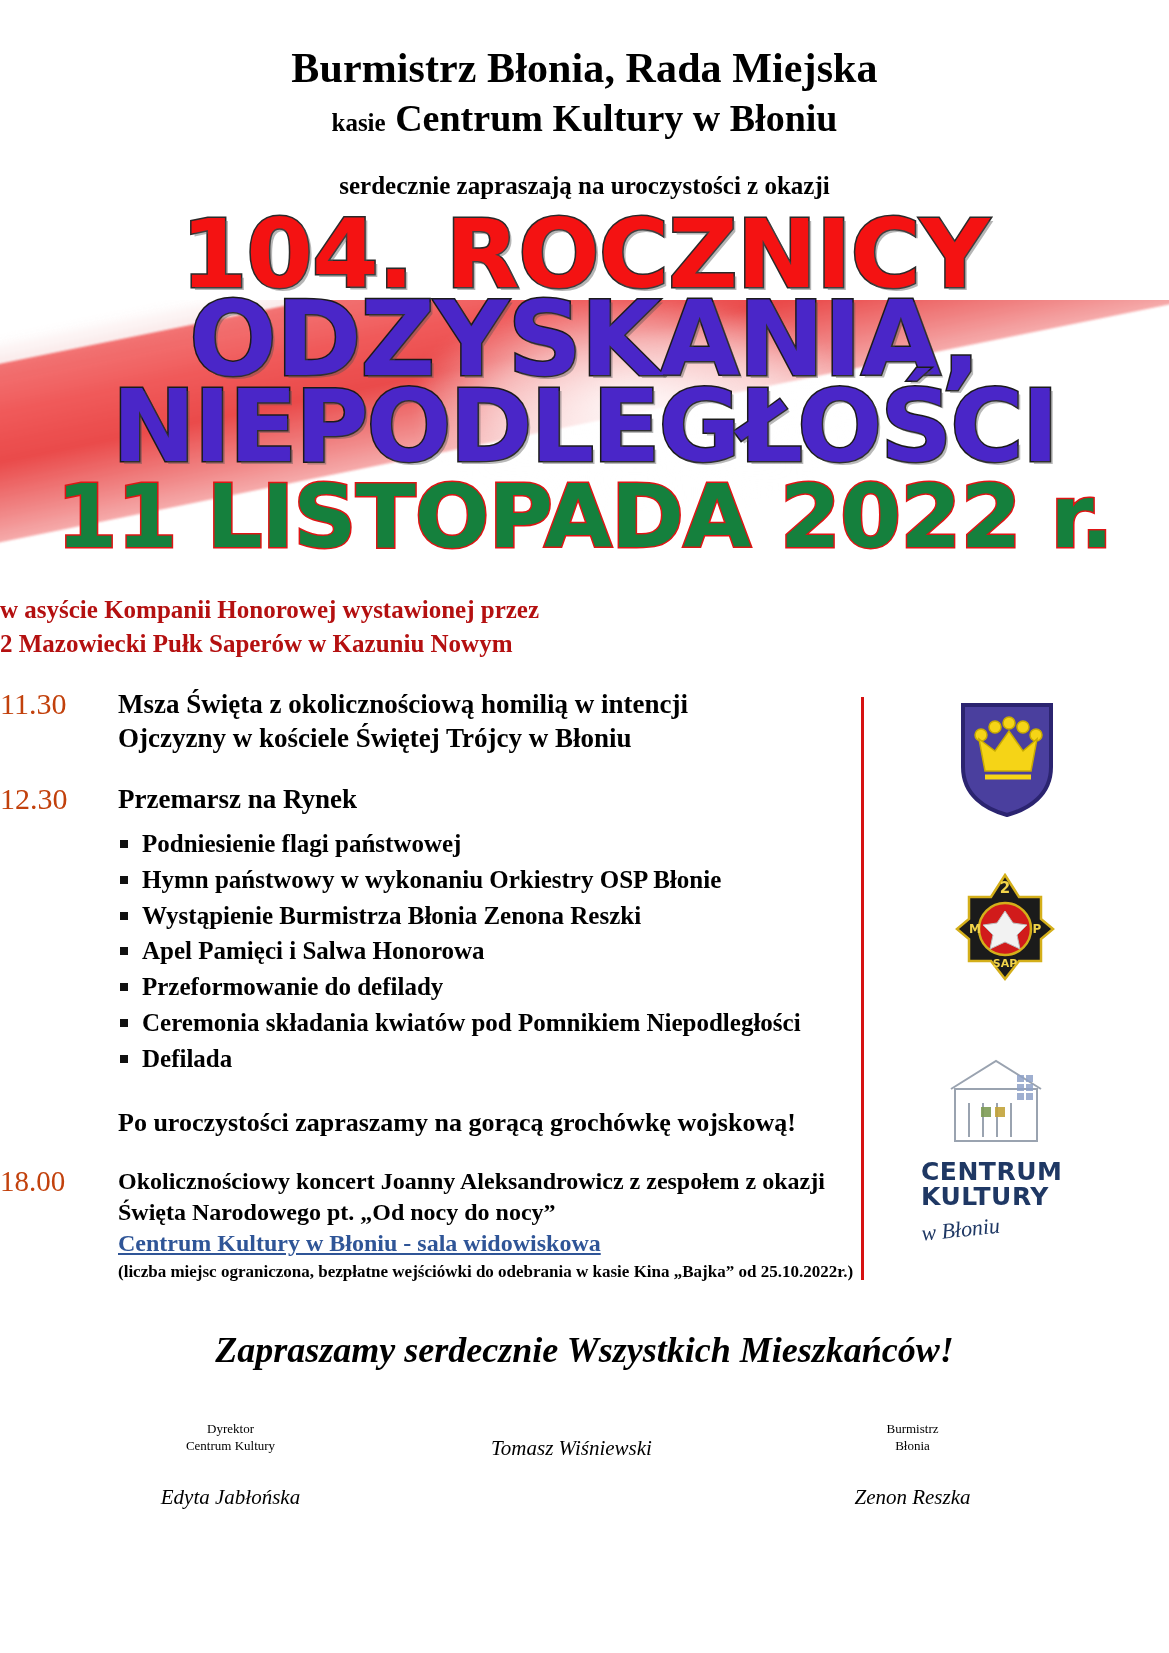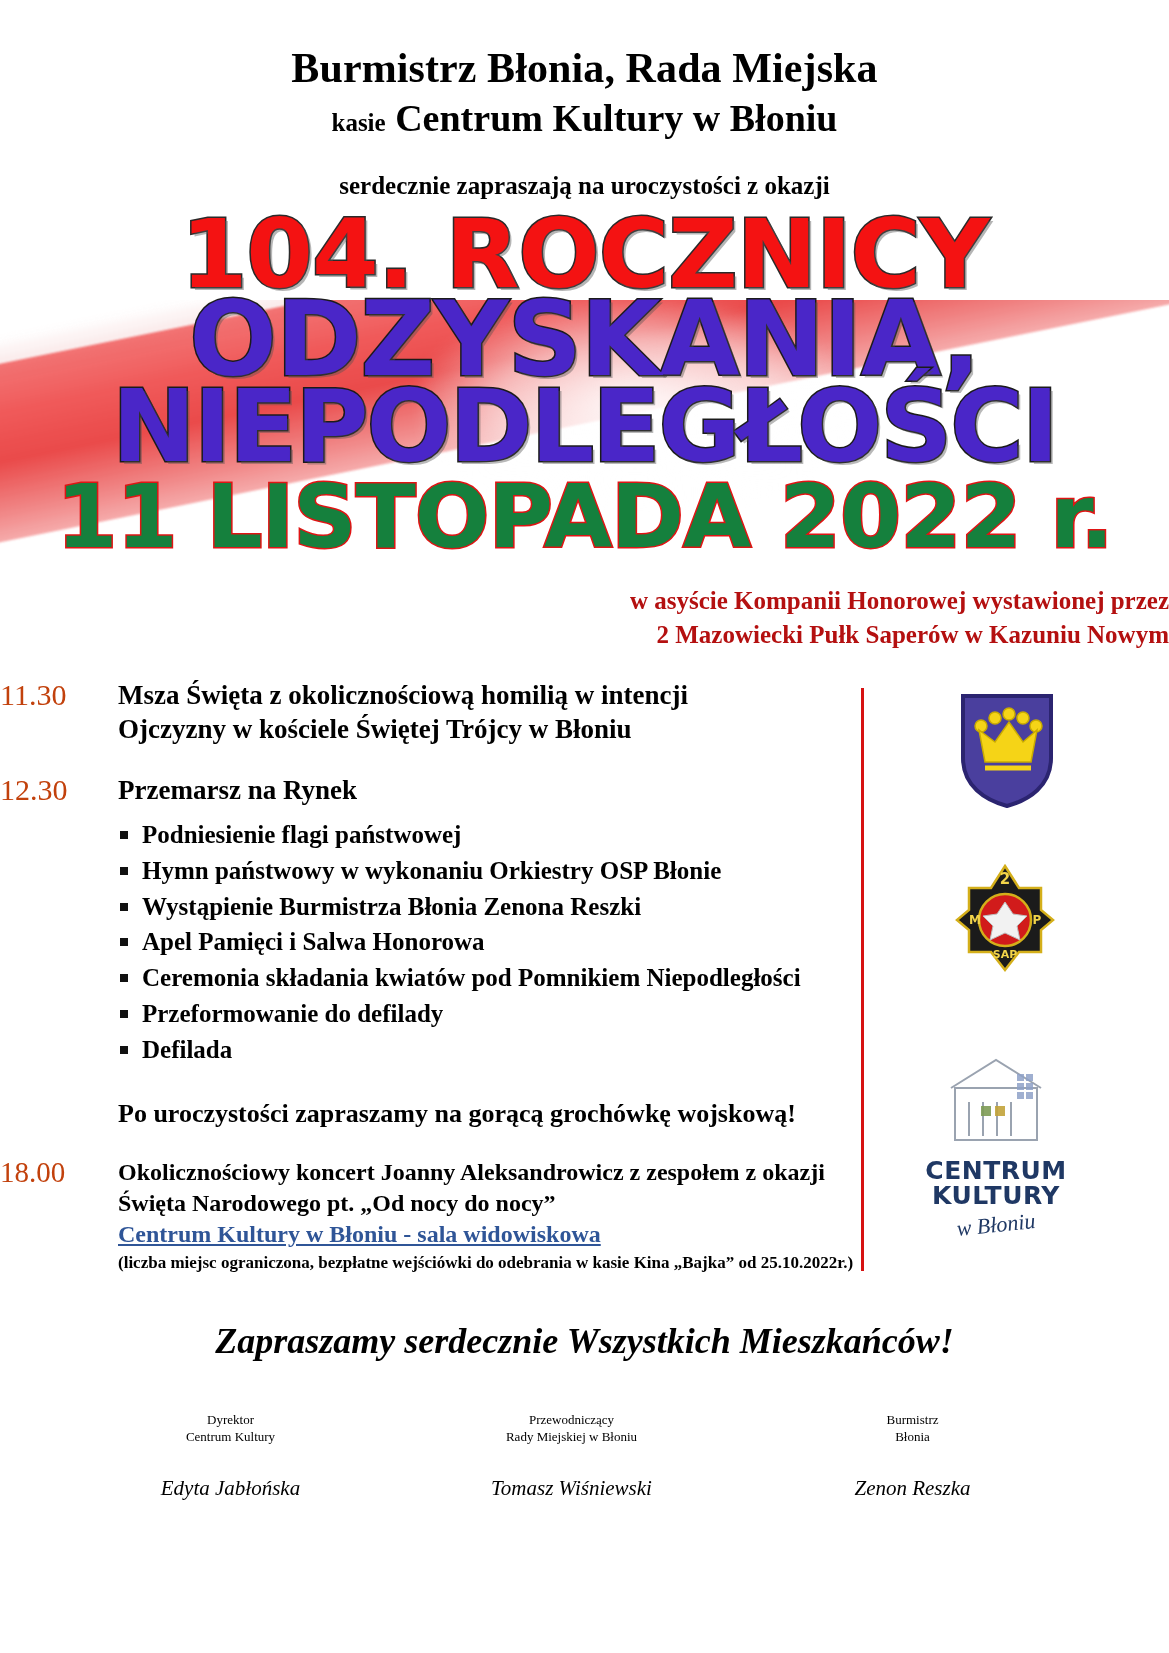--- a/index.html
+++ b/index.html
@@ -57,21 +57,21 @@
     margin-top:-6px;
   }
   .t-blue.wide{font-size:100px;letter-spacing:-2px;}
   .t-date{
     font-size:88px;color:#15803d;
     -webkit-text-stroke:3px #e01414;paint-order:stroke fill;
     margin-top:4px;letter-spacing:-1px;
   }
 
   
-  .escort{position:relative;z-index:3;text-align:right;margin-top:26px;color:#b41010;font-weight:bold;font-size:25px;line-height:1.35;}
+  .escort{position:relative;z-index:3;text-align:left;margin-top:35px;color:#b41010;font-weight:bold;font-size:25px;line-height:1.35;}
 
   
   .body-area{position:relative;z-index:3;margin-top:20px;}
   .vrule{position:absolute;left:861px;top:10px;width:3px;height:583px;background:#d61111;}
 
   .sched{position:relative;width:870px;}
   .row{display:flex;align-items:flex-start;margin-top:26px;}
   .time{color:#c2410c;font-weight:normal;font-size:30px;width:118px;flex:0 0 118px;text-align:left;line-height:1.1;}
   .desc{font-size:27px;font-weight:bold;line-height:1.28;}
   .row.r1830 .time{font-size:29px;}
@@ -83,21 +83,21 @@
   ul.bullets li{font-size:25px;line-height:1.43;padding-left:24px;position:relative;}
   ul.bullets li .sq{position:absolute;left:2px;top:.56em;width:8px;height:8px;background:#111;}
 
   .grochowka{font-size:26px;font-weight:bold;margin:30px 0 0 0;}
 
   
   .logos{position:absolute;right:0;top:0;width:300px;z-index:4;}
   .logo{position:absolute;}
   #logo-herb{left:88px;top:12px;}
   #logo-sap{left:80px;top:180px;}
-  #logo-ck{left:52px;top:366px;text-align:center;}
+  #logo-ck{left:52px;top:358px;text-align:left;}
   .ck-txt1{font-family:"DejaVu Sans","Liberation Sans",sans-serif;font-weight:bold;font-size:25px;color:#1f3864;letter-spacing:.5px;line-height:1.0;}
   .ck-txt2{font-family:"Liberation Serif",serif;font-style:italic;font-size:22px;color:#1f3864;margin-top:4px;transform:rotate(-6deg);}
 
   
   .invite{position:relative;z-index:3;text-align:center;font-size:36px;font-weight:bold;font-style:italic;margin-top:46px;}
   .sigs{position:relative;z-index:3;display:flex;justify-content:space-between;margin:34px 86px 0 60px;}
   .sig{text-align:center;flex:1;}
   .sig .role{font-size:13px;font-weight:normal;line-height:1.25;margin-top:16px;}
   .sig .name{font-size:21px;font-style:italic;margin-top:31px;}
 </style>
@@ -203,22 +203,22 @@
 
     <div class="row">
       <div class="time">12.30</div>
       <div class="desc">
         <div>Przemarsz na Rynek</div>
         <ul class="bullets">
           <li><span class="sq"></span><span>Podniesienie flagi państwowej</span></li>
           <li><span class="sq"></span><span>Hymn państwowy w wykonaniu Orkiestry OSP Błonie</span></li>
           <li><span class="sq"></span><span>Wystąpienie Burmistrza Błonia Zenona Reszki</span></li>
           <li><span class="sq"></span><span>Apel Pamięci i Salwa Honorowa</span></li>
+          <li><span class="sq"></span><span>Przeformowanie do defilady</span></li>
           <li><span class="sq"></span><span>Ceremonia składania kwiatów pod Pomnikiem Niepodległości</span></li>
-          <li><span class="sq"></span><span>Przeformowanie do defilady</span></li>
           <li><span class="sq"></span></li>
           <li><span class="sq"></span><span>Defilada</span></li>
         </ul>
         <div class="grochowka">Po uroczystości zapraszamy na gorącą grochówkę wojskową!</div>
       </div>
     </div>
 
     <div class="row r1830">
       <div class="time">18.00</div>
       <div class="desc-small">
@@ -236,24 +236,20 @@
 
 <div class="sigs">
   <div class="sig">
     <div class="role">
       <div>Dyrektor</div>
       <div>Centrum Kultury</div>
     </div>
     <div class="name">Edyta Jabłońska</div>
   </div>
   <div class="sig">
-    <div class="role">
-      <div>Przewodniczący</div>
-      <div>Rady Miejskiej w Błoniu</div>
-    </div>
     <div class="name">Tomasz Wiśniewski</div>
   </div>
   <div class="sig">
     <div class="role">
       <div>Burmistrz</div>
       <div>Błonia</div>
     </div>
     <div class="name">Zenon Reszka</div>
   </div>
 </div>

